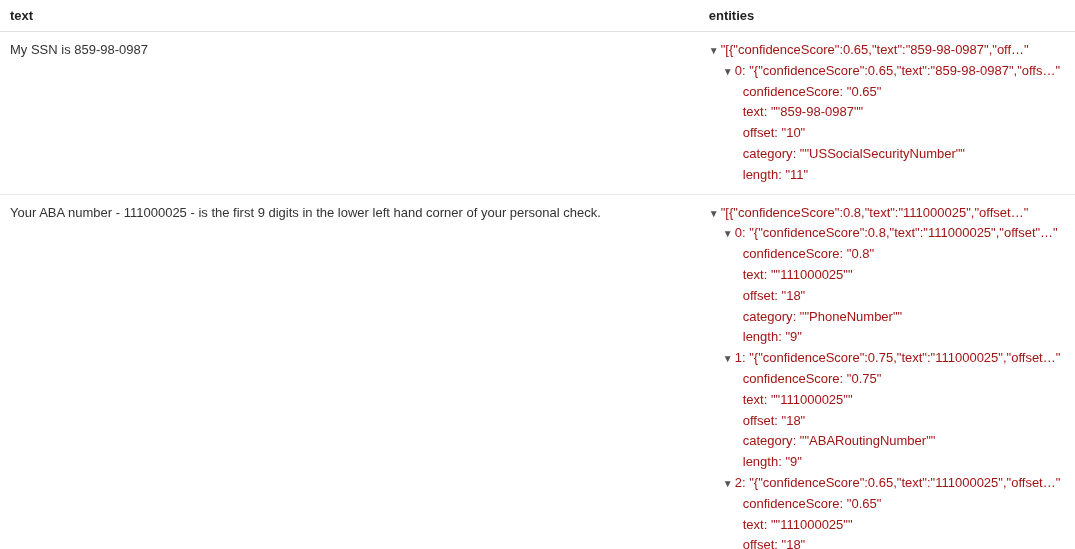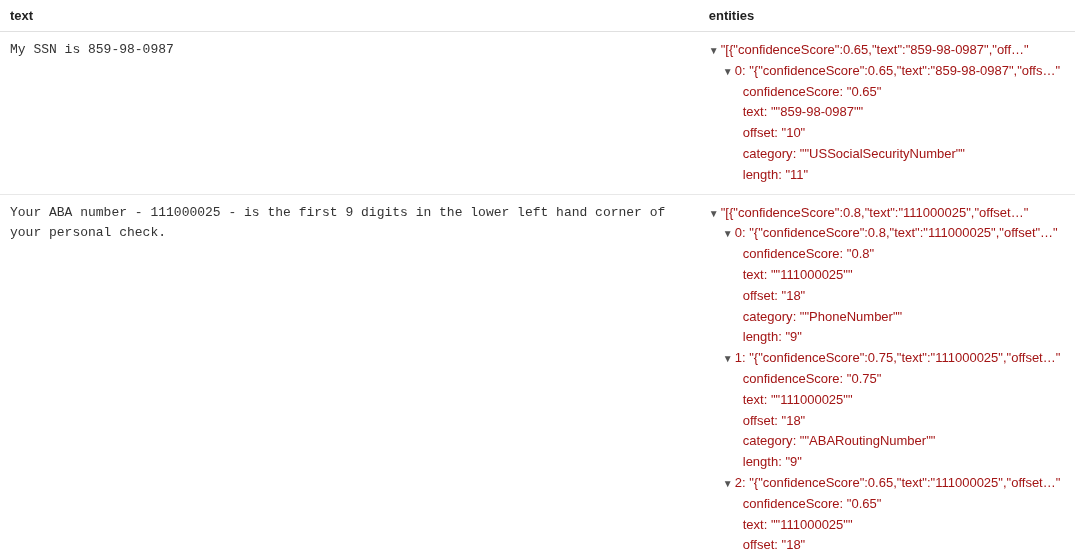--- a/index.html
+++ b/index.html
@@ -41,21 +41,21 @@
     width: 10px;
     font-size: 10px;
     color: #555;
     margin-right: 2px;
     cursor: pointer;
     user-select: none;
   }
   .json-key { color: #a31515; }
   .json-str { color: #a31515; }
   .json-sep { color: #a31515; }
-  .cell-text { color: #333; font-family: Liberation Mono, monospace; }
+  .cell-text { color: #333; }
 </style>
 </head>
 <body>
 
 <table>
   <colgroup>
     <col class="col-text">
     <col class="col-ent">
   </colgroup>
   <thead>

